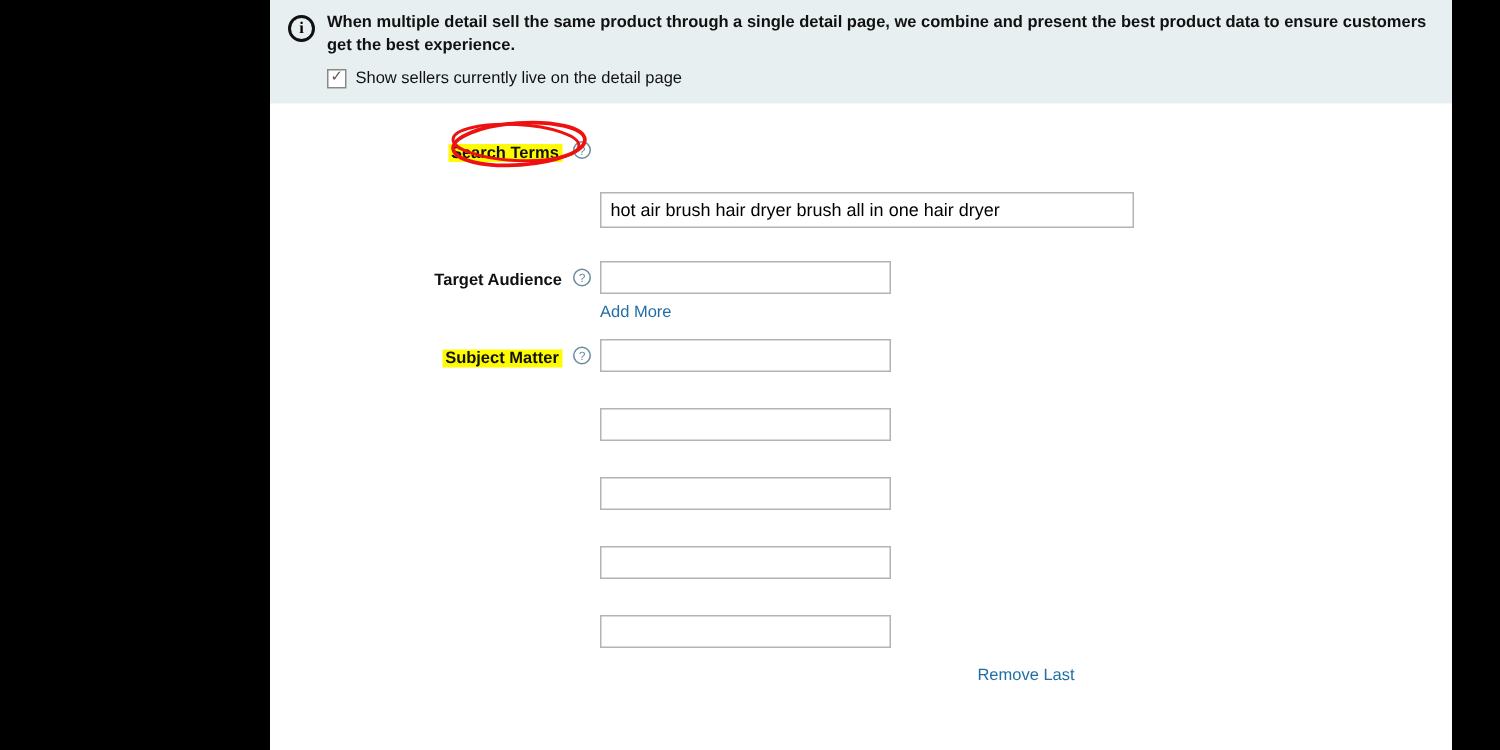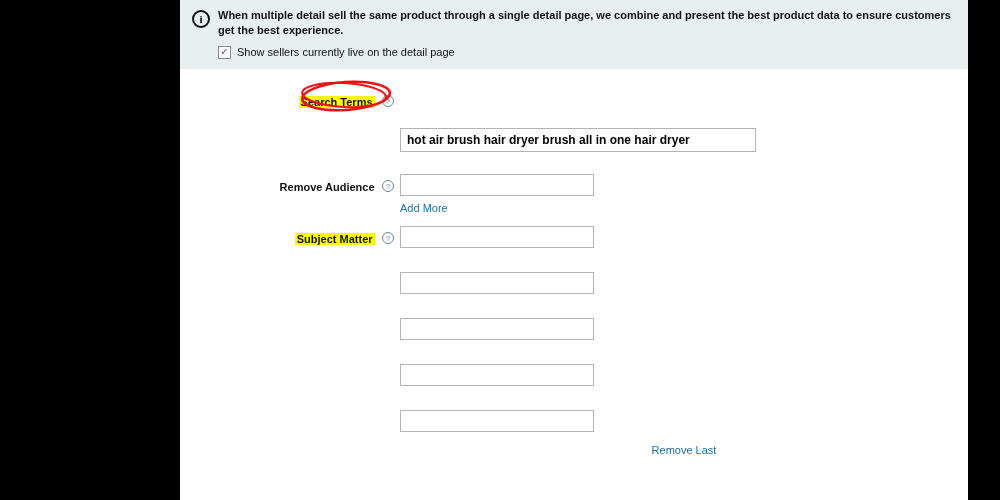--- a/index.html
+++ b/index.html
@@ -111,21 +111,20 @@
       cursor: pointer;
     }
     .input-col { flex: 1; }
     .text-input {
       border: 1px solid #b3b3b3;
       background: #fff;
       height: 22px;
       font-size: 12px;
       padding: 2px 6px;
       font-family: inherit;
-      font-weight: bold;
     }
     .wide-input { width: 356px; height: 24px; }
     .std-input { width: 194px; }
     .link-text {
       font-size: 11px;
       color: #1f6ea5;
       cursor: pointer;
       margin-top: 6px;
       display: inline-block;
     }
@@ -185,21 +184,21 @@
       <div class="row">
         <div class="label-col"></div>
         <div class="input-col">
           <input type="text" class="text-input wide-input" value="hot air brush hair dryer brush all in one hair dryer" style="">
         </div>
       </div>
     </div>
 
     <div class="row" style="margin-top:22px;">
       <div class="label-col">
-        <span class="field-label">Remove Audience</span>
+        <span class="field-label">Target Audience</span>
         <span class="help-icon">?</span>
       </div>
       <div class="input-col">
         <input type="text" class="text-input std-input" value="" style="">
         <div><span class="link-text">Add More</span></div>
       </div>
     </div>
 
     <div class="row" style="margin-top:8px;">
       <div class="label-col">

